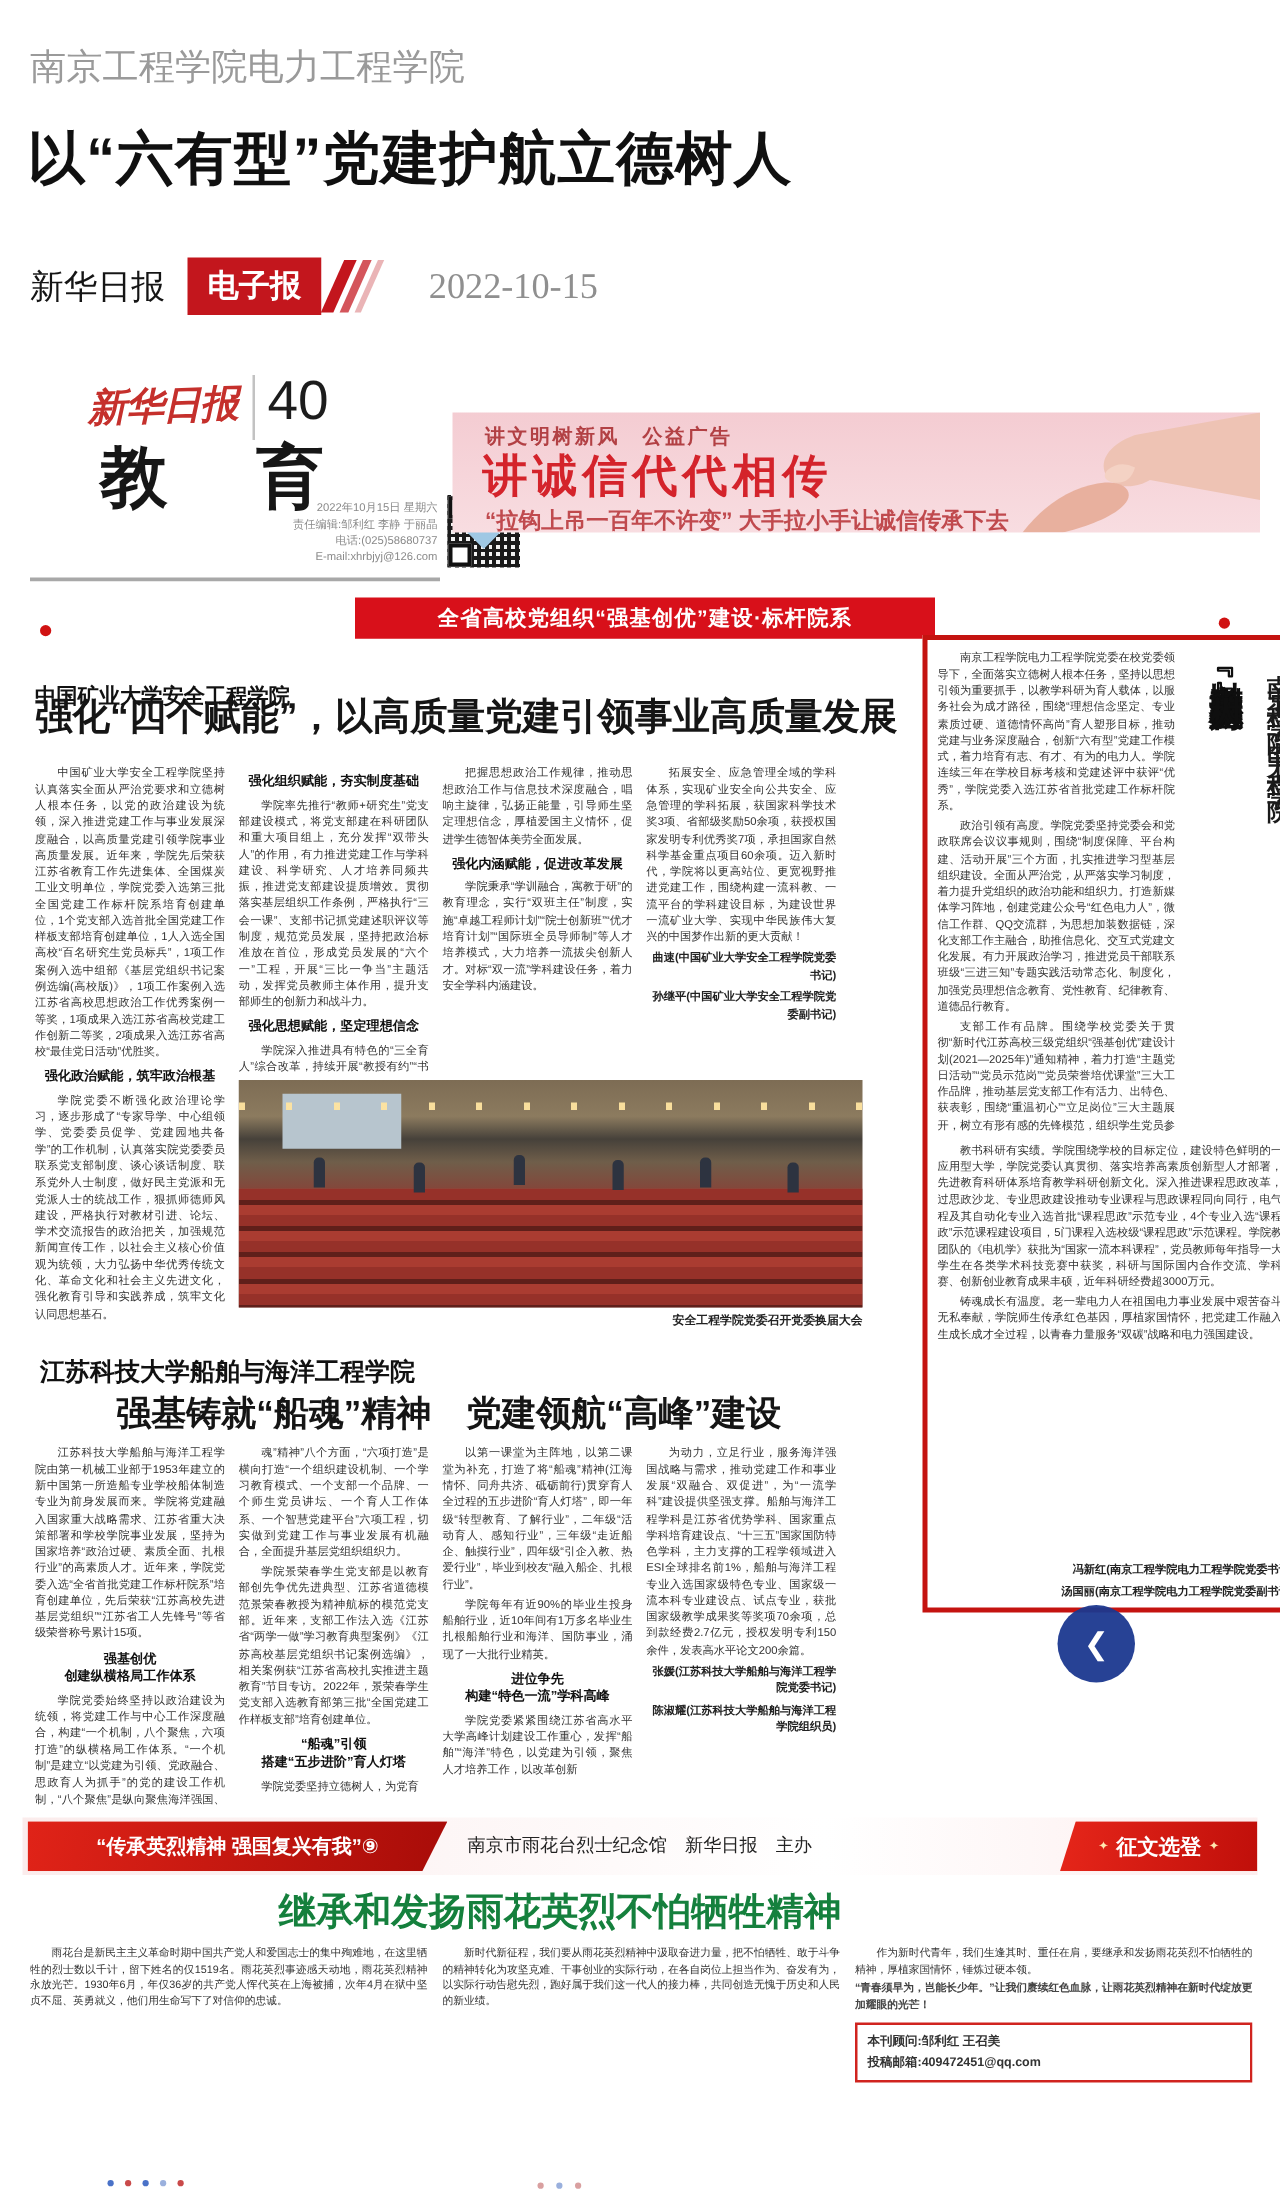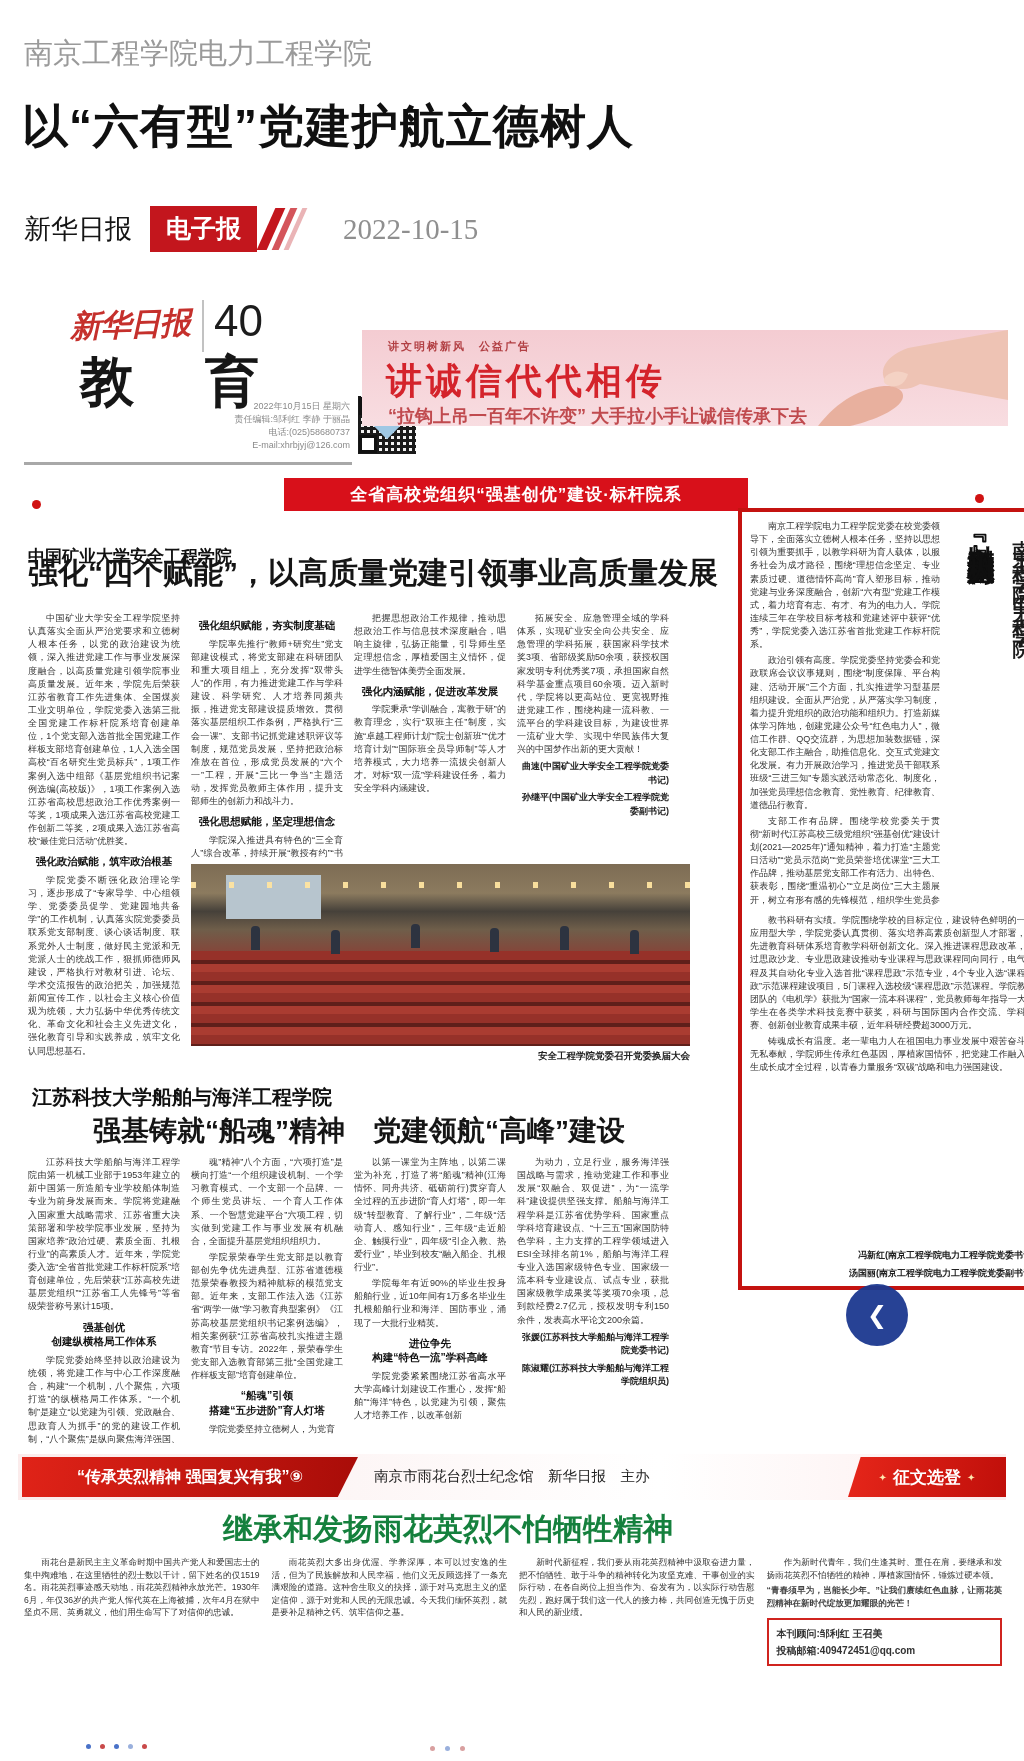--- a/index.html
+++ b/index.html
@@ -26,21 +26,21 @@
   .np-info{left:150px;top:118px;width:182px;font-size:9px;line-height:1.45;color:#8a8a8a;text-align:right;}
   .qr{left:340px;top:114px;width:58px;height:58px;background:
       repeating-linear-gradient(0deg,#1a1a1a 0 3px,transparent 3px 6px),
       repeating-linear-gradient(90deg,#1a1a1a 0 3px,#f2f2f2 3px 6px);}
   .qr .c{position:absolute;width:12px;height:12px;border:3px solid #111;background:#fff;}
   .qr .c1{left:1px;top:1px;} .qr .c2{right:1px;top:1px;} .qr .c3{left:1px;bottom:1px;}
   .qr .mid{position:absolute;left:19px;top:19px;width:20px;height:20px;background:#9fc8e4;transform:rotate(45deg);}
   .np-rule{left:6px;top:180px;width:328px;height:3px;background:#a8a8a8;}
   
   .ad{left:344px;top:48px;width:646px;height:96px;background:linear-gradient(180deg,#f4ccd2,#f8dde1);overflow:hidden;}
-  .ad-tag{position:absolute;left:26px;top:9px;font-size:11px;font-weight:700;color:#b24044;letter-spacing:2px;}
+  .ad-tag{position:absolute;left:26px;top:9px;font-size:16px;font-weight:700;color:#b24044;letter-spacing:2px;}
   .ad-head{position:absolute;left:24px;top:27px;font-size:36px;font-weight:800;color:#d4232b;letter-spacing:4px;}
   .ad-sub{position:absolute;left:26px;top:74px;font-size:18px;font-weight:700;color:#c04a4e;}
   .ad svg{position:absolute;right:0;top:0;}
   
   .strip{left:266px;top:196px;width:464px;height:33px;background:#d8101a;color:#fff;
          font-size:17px;font-weight:700;letter-spacing:1px;display:flex;align-items:center;justify-content:center;}
   .dot{width:9px;height:9px;border-radius:50%;background:#d01212;}
   .dot-l{left:14px;top:218px;} .dot-r{left:957px;top:212px;}
   
   .kicker{font-weight:700;color:#111;}
@@ -258,23 +258,20 @@
           <span>征文选登</span>
           <span class="sp">✦</span>
         </div>
       </div>
       <div class="bsec-head">继承和发扬雨花英烈不怕牺牲精神</div>
       <div class="bcols">
           <div class="ncol">
             <div class="bk-p">雨花台是新民主主义革命时期中国共产党人和爱国志士的集中殉难地，在这里牺牲的烈士数以千计，留下姓名的仅1519名。雨花英烈事迹感天动地，雨花英烈精神永放光芒。1930年6月，年仅36岁的共产党人恽代英在上海被捕，次年4月在狱中坚贞不屈、英勇就义，他们用生命写下了对信仰的忠诚。</div>
           </div>
           <div class="ncol">
-            <div class="bk-p">雨花英烈大多出身优渥、学养深厚，本可以过安逸的生活，但为了民族解放和人民幸福，他们义无反顾选择了一条充满艰险的道路。这种舍生取义的抉择，源于对马克思主义的坚定信仰，源于对党和人民的无限忠诚。今天我们缅怀英烈，就是要补足精神之钙、筑牢信仰之基。</div>
-          </div>
-          <div class="ncol">
             <div class="bk-p">新时代新征程，我们要从雨花英烈精神中汲取奋进力量，把不怕牺牲、敢于斗争的精神转化为攻坚克难、干事创业的实际行动，在各自岗位上担当作为、奋发有为，以实际行动告慰先烈，跑好属于我们这一代人的接力棒，共同创造无愧于历史和人民的新业绩。</div>
           </div>
           <div class="ncol">
             <div class="bk-p">作为新时代青年，我们生逢其时、重任在肩，要继承和发扬雨花英烈不怕牺牲的精神，厚植家国情怀，锤炼过硬本领。</div>
             <div class="bk-b">“青春须早为，岂能长少年。”让我们赓续红色血脉，让雨花英烈精神在新时代绽放更加耀眼的光芒！</div>
             <div class="bk-box">本刊顾问:邹利红 王召美
 投稿邮箱:409472451@qq.com</div>
           </div>
         </div>
     </div>

